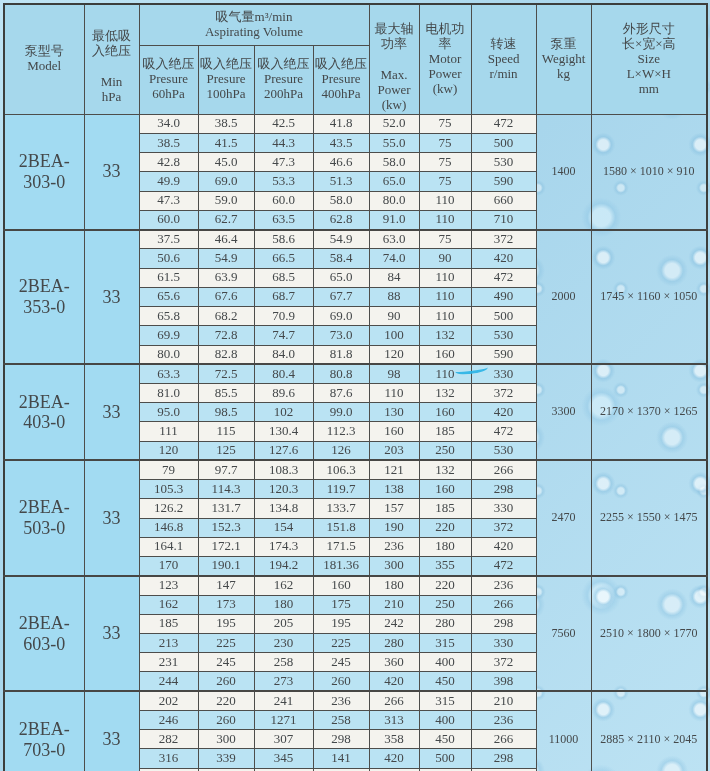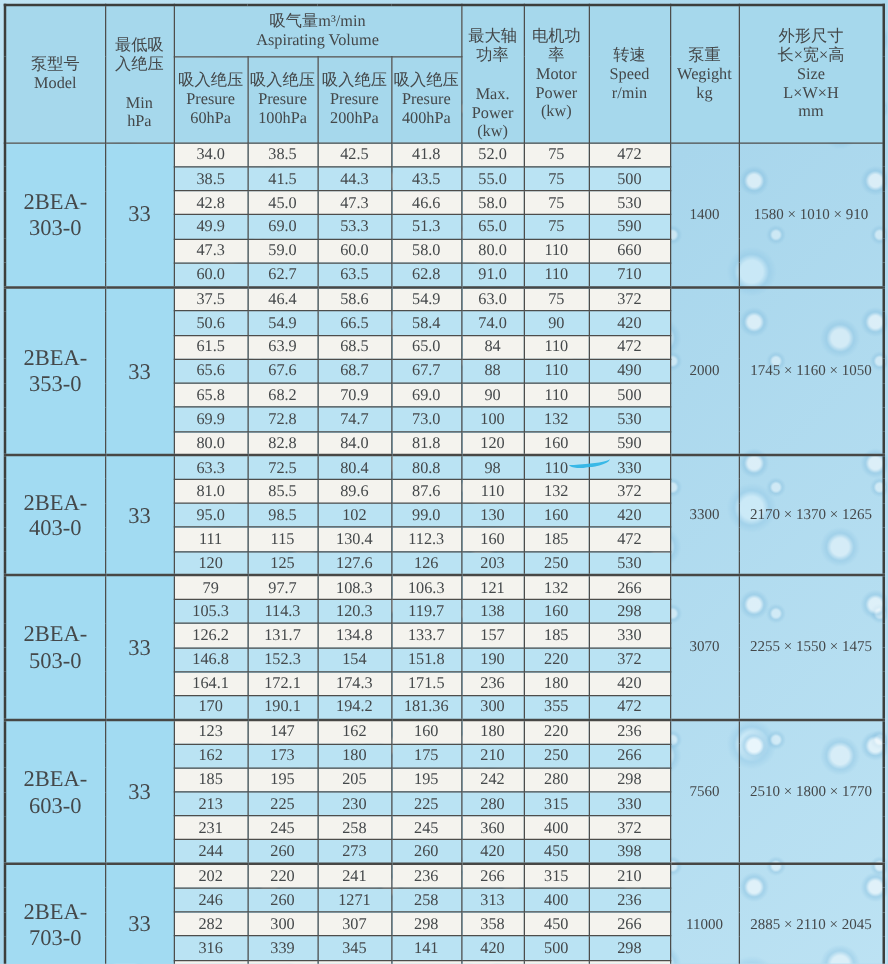--- a/index.html
+++ b/index.html
@@ -334,21 +334,21 @@
         <tr class="group-start">
           <td class="model-cell" rowspan="6">2BEA-503-0</td>
           <td class="minp-cell" rowspan="6">33</td>
           <td class="num a">79</td>
           <td class="num a">97.7</td>
           <td class="num a">108.3</td>
           <td class="num a">106.3</td>
           <td class="num a">121</td>
           <td class="num a">132</td>
           <td class="num a">266</td>
-          <td class="water-cell" rowspan="6">3070</td>
+          <td class="water-cell" rowspan="6">2470</td>
           <td class="water-cell size" rowspan="6">2255 × 1550 × 1475</td>
         </tr>
         <tr>
           <td class="num b">105.3</td>
           <td class="num b">114.3</td>
           <td class="num b">120.3</td>
           <td class="num b">119.7</td>
           <td class="num b">138</td>
           <td class="num b">160</td>
           <td class="num b">298</td>

